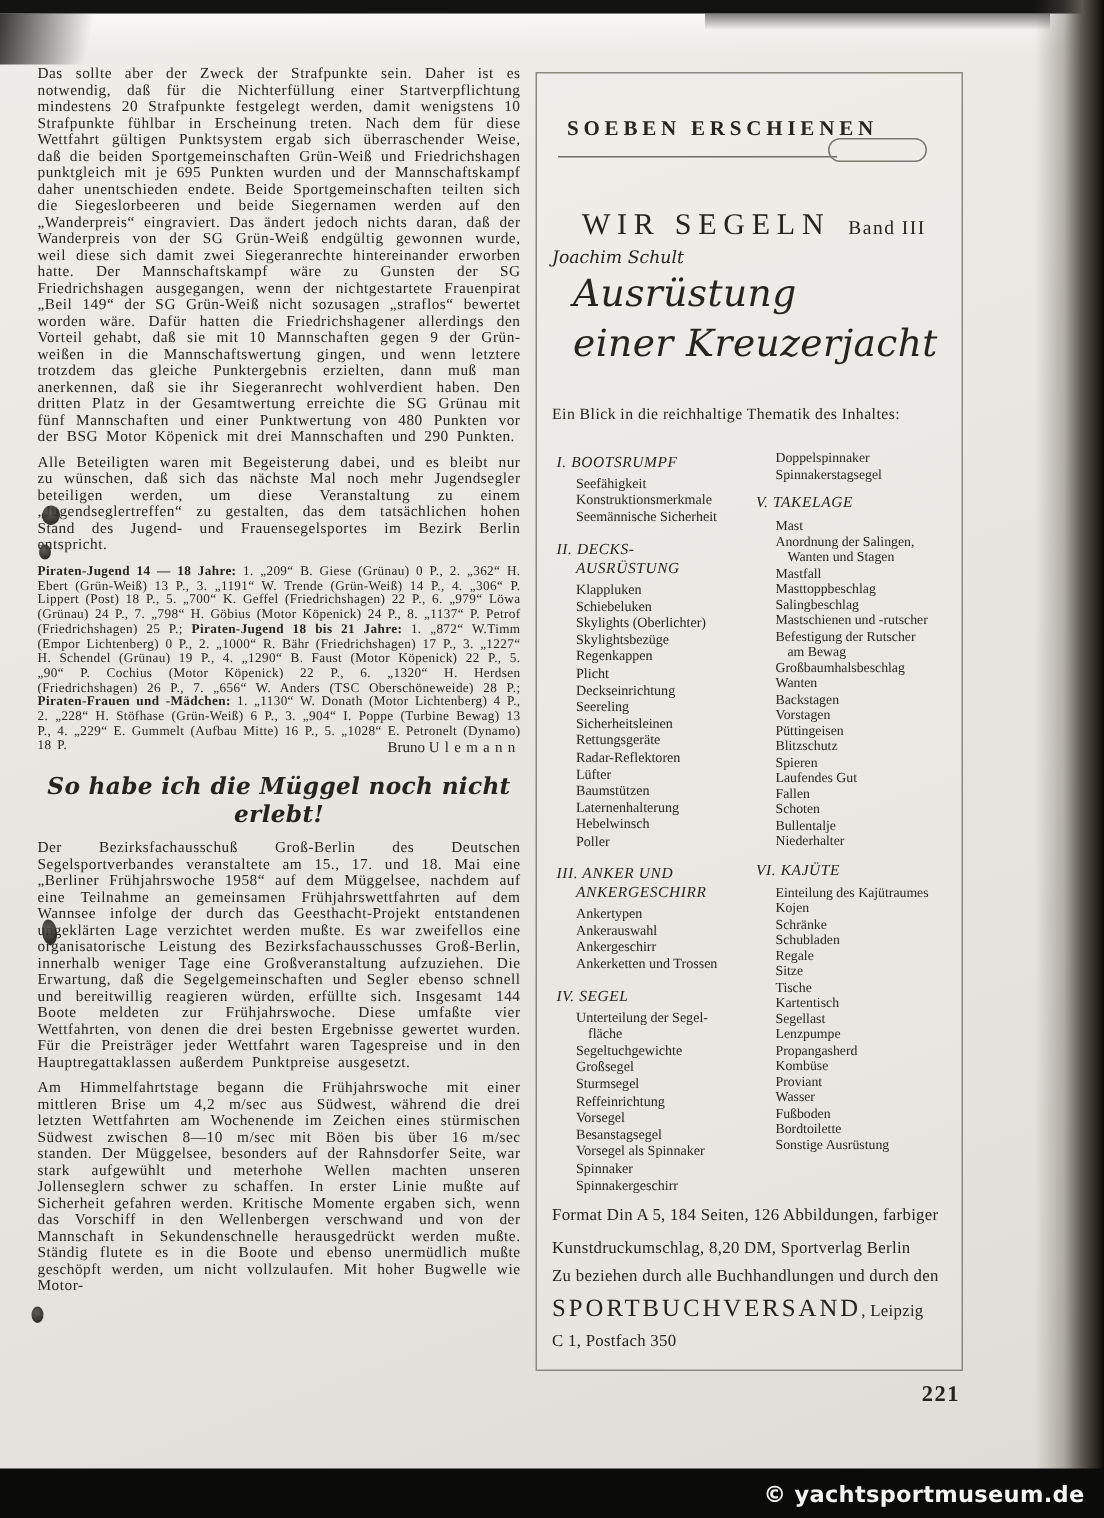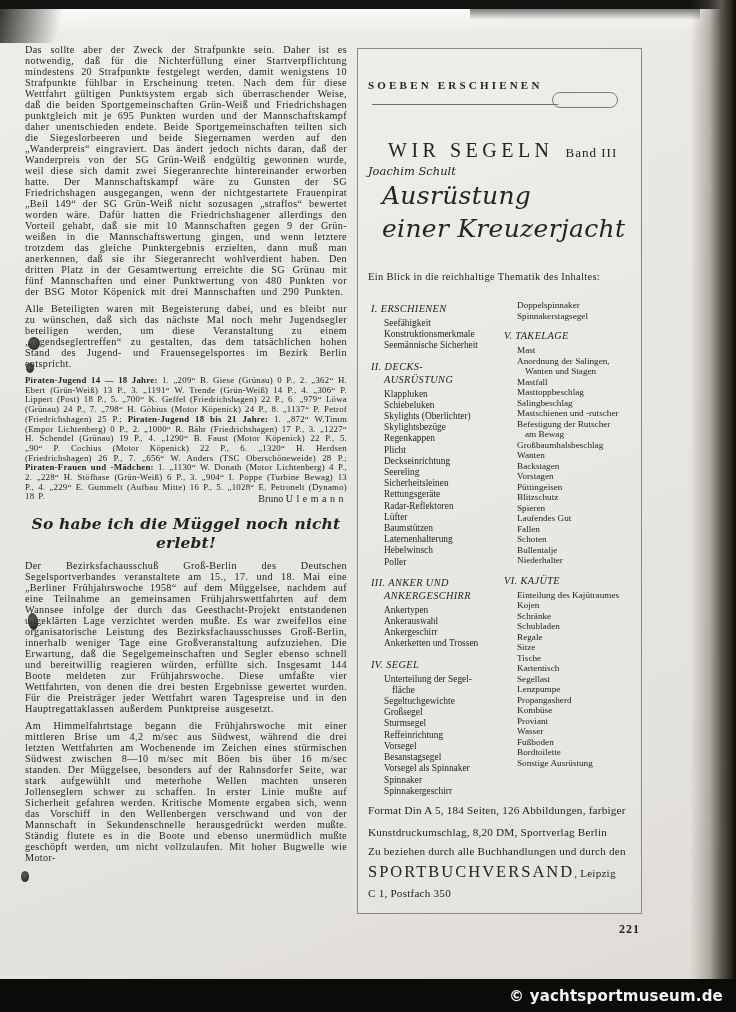--- a/index.html
+++ b/index.html
@@ -30,21 +30,21 @@
   .results{margin-top:7px !important;font-size:8.8px;line-height:9.7px;letter-spacing:0.25px;word-spacing:1.5px;}
   .results b{font-weight:bold;}
   .signature{text-align:right;font-size:10px;margin-top:-9px;}
   .signature .sp{letter-spacing:3.5px;}
   .script-heading{margin:10px 0 8px;text-align:center;font-style:italic;font-weight:600;
       font-size:15.5px;font-family:"DejaVu Serif", serif;letter-spacing:0.2px;}
 
   
   .adbox{position:absolute;left:357px;top:48px;width:283px;height:864px;
          border:1px solid #8b897f;background:rgba(255,255,255,0.14);}
-  .eyebrow{position:absolute;left:10px;top:30px;font-size:11px;font-weight:600;letter-spacing:3.2px;}
+  .eyebrow{position:absolute;left:20px;top:30px;font-size:14px;font-weight:600;letter-spacing:3.2px;}
   .rule{position:absolute;left:14px;top:55px;width:186px;height:1px;background:#6f6d64;}
   .pill{position:absolute;left:194px;top:43px;width:64px;height:14px;border:1.5px solid #7c7a70;
         border-radius:9px;}
   .ad-author{position:absolute;left:10px;top:71px;font-style:italic;font-size:11.5px;
         font-family:"DejaVu Serif", serif;margin-top:44px;}
   .title-row{position:absolute;left:30px;top:90px;white-space:nowrap;}
   .title{font-size:20px;letter-spacing:4.5px;}
   .band{font-size:13px;letter-spacing:1px;margin-left:12px;}
   .subtitle{position:absolute;left:24px;top:130px;font-style:italic;font-weight:500;
         font-size:25px;line-height:33px;font-family:"DejaVu Serif", serif;letter-spacing:0.3px;}
@@ -60,21 +60,21 @@
   .toc-col > div:first-child{margin-top:0;}
   .t-i{padding-left:13px;}
   .t-i2{padding-left:21px;}
   .col1 .t-i,.col1 .t-i2{font-size:9.4px;line-height:11.2px;}
   .col2 .t-i,.col2 .t-i2{font-size:9.2px;line-height:10.5px;}
   .format{position:absolute;left:10px;top:750px;font-size:11.2px;line-height:22px;letter-spacing:0.2px;}
   .order{position:absolute;left:10px;top:792px;width:258px;font-size:11.2px;line-height:20.5px;letter-spacing:0.2px;}
   .brand{font-size:16.5px;letter-spacing:2px;}
 
   .pagenum{position:absolute;left:520px;top:922px;width:120px;text-align:right;
-        font-size:12px;font-weight:600;letter-spacing:1px;}
+        font-size:15px;font-weight:600;letter-spacing:1px;}
 
   .blot{position:absolute;border-radius:50%;
         background:radial-gradient(circle at 40% 35%, #4c4a44 0%, #191813 70%);opacity:0.88;}
   .b1{left:28px;top:337px;width:12px;height:13px;transform:rotate(12deg);}
   .b2{left:26px;top:363px;width:8px;height:10px;}
   .b3{left:28px;top:613px;width:10px;height:17px;transform:rotate(-8deg);}
   .b4{left:21px;top:871px;width:8px;height:11px;}
 </style>
 </head>
 <body>
@@ -97,21 +97,21 @@
       <div class="rule"></div>
       <div class="pill"></div>
       <div class="ad-author">Joachim Schult</div>
       <div class="title-row"><span class="title">WIR SEGELN</span><span class="band">Band III</span></div>
       <div class="subtitle">
         <div>Ausrüstung</div>
         <div>einer Kreuzerjacht</div>
       </div>
       <div class="intro">Ein Blick in die reichhaltige Thematik des Inhaltes:</div>
       <div class="toc-col col1">
-          <div class="t-h">I. ERSCHIENEN</div>
+          <div class="t-h">I. BOOTSRUMPF</div>
           <div class="t-i">Seefähigkeit</div>
           <div class="t-i">Konstruktionsmerkmale</div>
           <div class="t-i">Seemännische Sicherheit</div>
           <div class="t-ha">II. DECKS-</div>
           <div class="t-hb">AUSRÜSTUNG</div>
           <div class="t-i">Klappluken</div>
           <div class="t-i">Schiebeluken</div>
           <div class="t-i">Skylights (Oberlichter)</div>
           <div class="t-i">Skylightsbezüge</div>
           <div class="t-i">Regenkappen</div>

